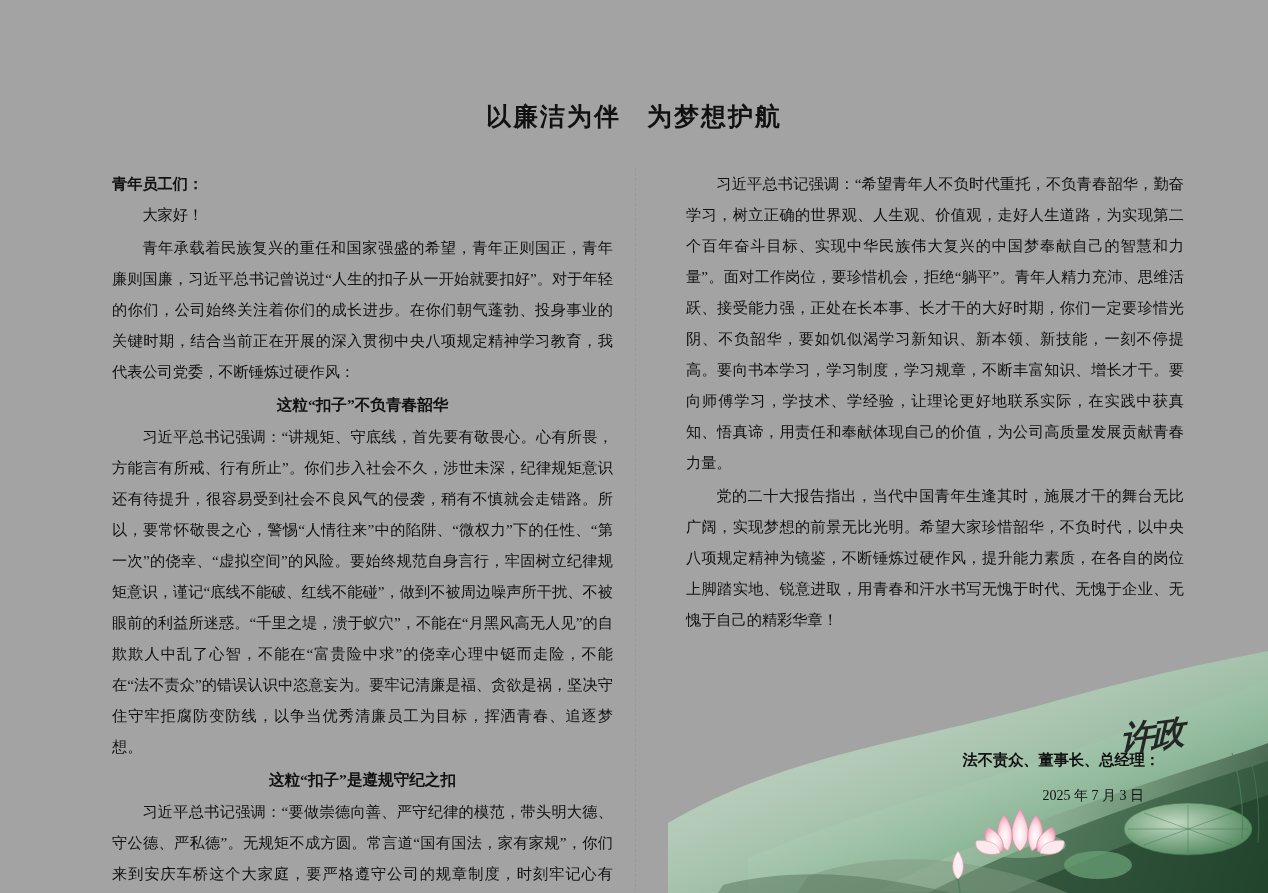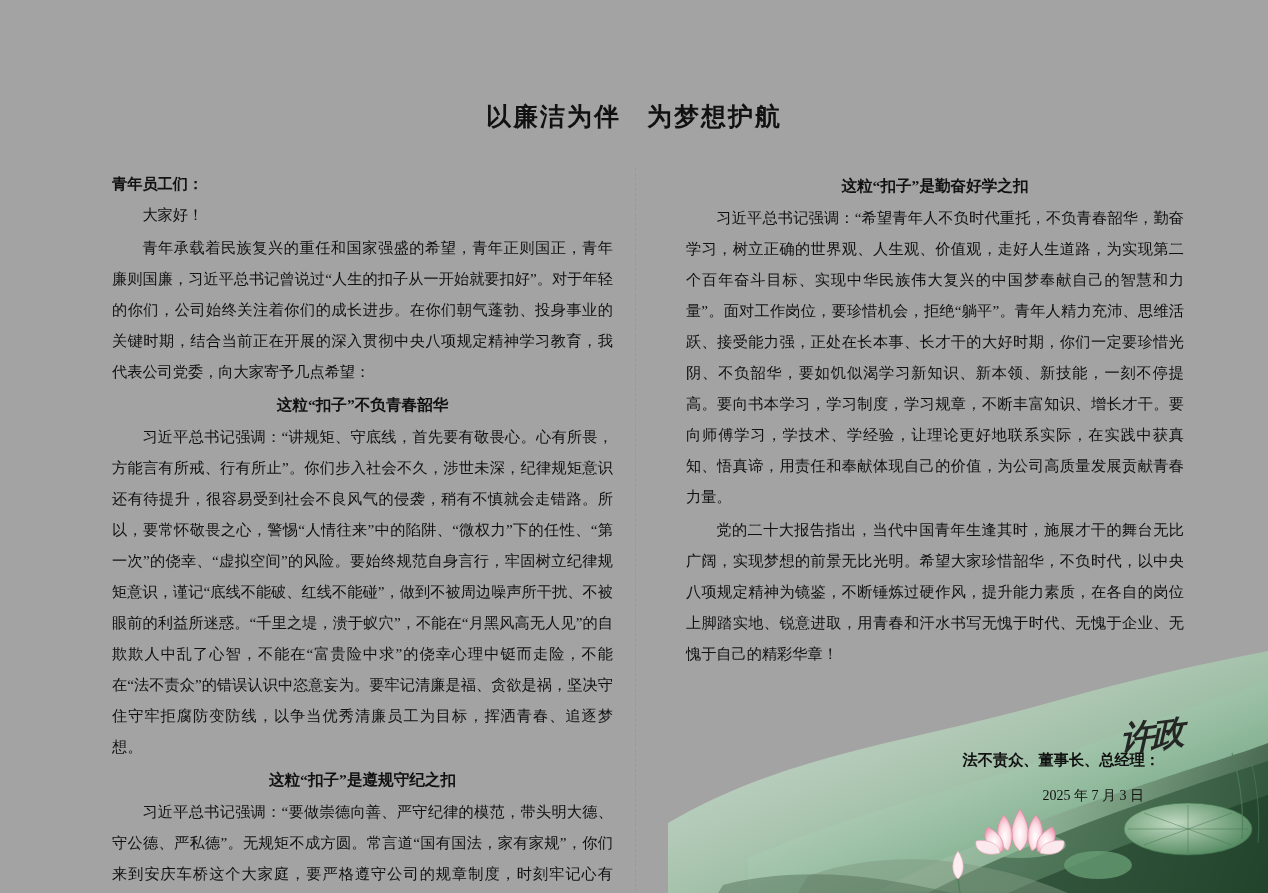--- a/index.html
+++ b/index.html
@@ -201,32 +201,31 @@
 
   <div class="doc-title">
     <span>以廉洁为伴</span><span class="gap"></span><span>为梦想护航</span>
   </div>
 
   <div class="columns">
 
     <div class="col col-left">
       <p class="salutation">青年员工们：</p>
       <p class="indent1">大家好！</p>
-      <p class="indent2">青年承载着民族复兴的重任和国家强盛的希望，青年正则国正，青年廉则国廉，习近平总书记曾说过“人生的扣子从一开始就要扣好”。对于年轻的你们，公司始终关注着你们的成长进步。在你们朝气蓬勃、投身事业的关键时期，结合当前正在开展的深入贯彻中央八项规定精神学习教育，我代表公司党委，向大家寄予几点希望：</p>
+      <p class="indent2">青年承载着民族复兴的重任和国家强盛的希望，青年正则国正，青年廉则国廉，习近平总书记曾说过“人生的扣子从一开始就要扣好”。对于年轻的你们，公司始终关注着你们的成长进步。在你们朝气蓬勃、投身事业的关键时期，结合当前正在开展的深入贯彻中央八项规定精神学习教育，我代表公司党委，不断锤炼过硬作风：</p>
 
       <h3 class="sec-head">这粒“扣子”不负青春韶华</h3>
       <p class="indent2">习近平总书记强调：“讲规矩、守底线，首先要有敬畏心。心有所畏，方能言有所戒、行有所止”。你们步入社会不久，涉世未深，纪律规矩意识还有待提升，很容易受到社会不良风气的侵袭，稍有不慎就会走错路。所以，要常怀敬畏之心，警惕“人情往来”中的陷阱、“微权力”下的任性、“第一次”的侥幸、“虚拟空间”的风险。要始终规范自身言行，牢固树立纪律规矩意识，谨记“底线不能破、红线不能碰”，做到不被周边噪声所干扰、不被眼前的利益所迷惑。“千里之堤，溃于蚁穴”，不能在“月黑风高无人见”的自欺欺人中乱了心智，不能在“富贵险中求”的侥幸心理中铤而走险，不能在“法不责众”的错误认识中恣意妄为。要牢记清廉是福、贪欲是祸，坚决守住守牢拒腐防变防线，以争当优秀清廉员工为目标，挥洒青春、追逐梦想。</p>
 
       <h3 class="sec-head">这粒“扣子”是遵规守纪之扣</h3>
       <p class="indent2">习近平总书记强调：“要做崇德向善、严守纪律的模范，带头明大德、守公德、严私德”。无规矩不成方圆。常言道“国有国法，家有家规”，你们来到安庆车桥这个大家庭，要严格遵守公司的规章制度，时刻牢记心有纪，不任性，自觉抵制不良风气的侵蚀，始终保持清醒的头脑，时时筑牢</p>
     </div>
 
     <div class="col col-right">
 
-      <h3 class="sec-head">这粒“扣子”是勤奋好学之扣</h3>
       <p class="indent2">习近平总书记强调：“希望青年人不负时代重托，不负青春韶华，勤奋学习，树立正确的世界观、人生观、价值观，走好人生道路，为实现第二个百年奋斗目标、实现中华民族伟大复兴的中国梦奉献自己的智慧和力量”。面对工作岗位，要珍惜机会，拒绝“躺平”。青年人精力充沛、思维活跃、接受能力强，正处在长本事、长才干的大好时期，你们一定要珍惜光阴、不负韶华，要如饥似渴学习新知识、新本领、新技能，一刻不停提高。要向书本学习，学习制度，学习规章，不断丰富知识、增长才干。要向师傅学习，学技术、学经验，让理论更好地联系实际，在实践中获真知、悟真谛，用责任和奉献体现自己的价值，为公司高质量发展贡献青春力量。</p>
       <p class="indent2">党的二十大报告指出，当代中国青年生逢其时，施展才干的舞台无比广阔，实现梦想的前景无比光明。希望大家珍惜韶华，不负时代，以中央八项规定精神为镜鉴，不断锤炼过硬作风，提升能力素质，在各自的岗位上脚踏实地、锐意进取，用青春和汗水书写无愧于时代、无愧于企业、无愧于自己的精彩华章！</p>
     </div>
   </div>
 
   <div class="sign-block">
     <div class="sign-line">
       <span class="sign-label">法不责众、董事长、总经理：</span>
       <span class="sign-name">许政</span>
     </div>

